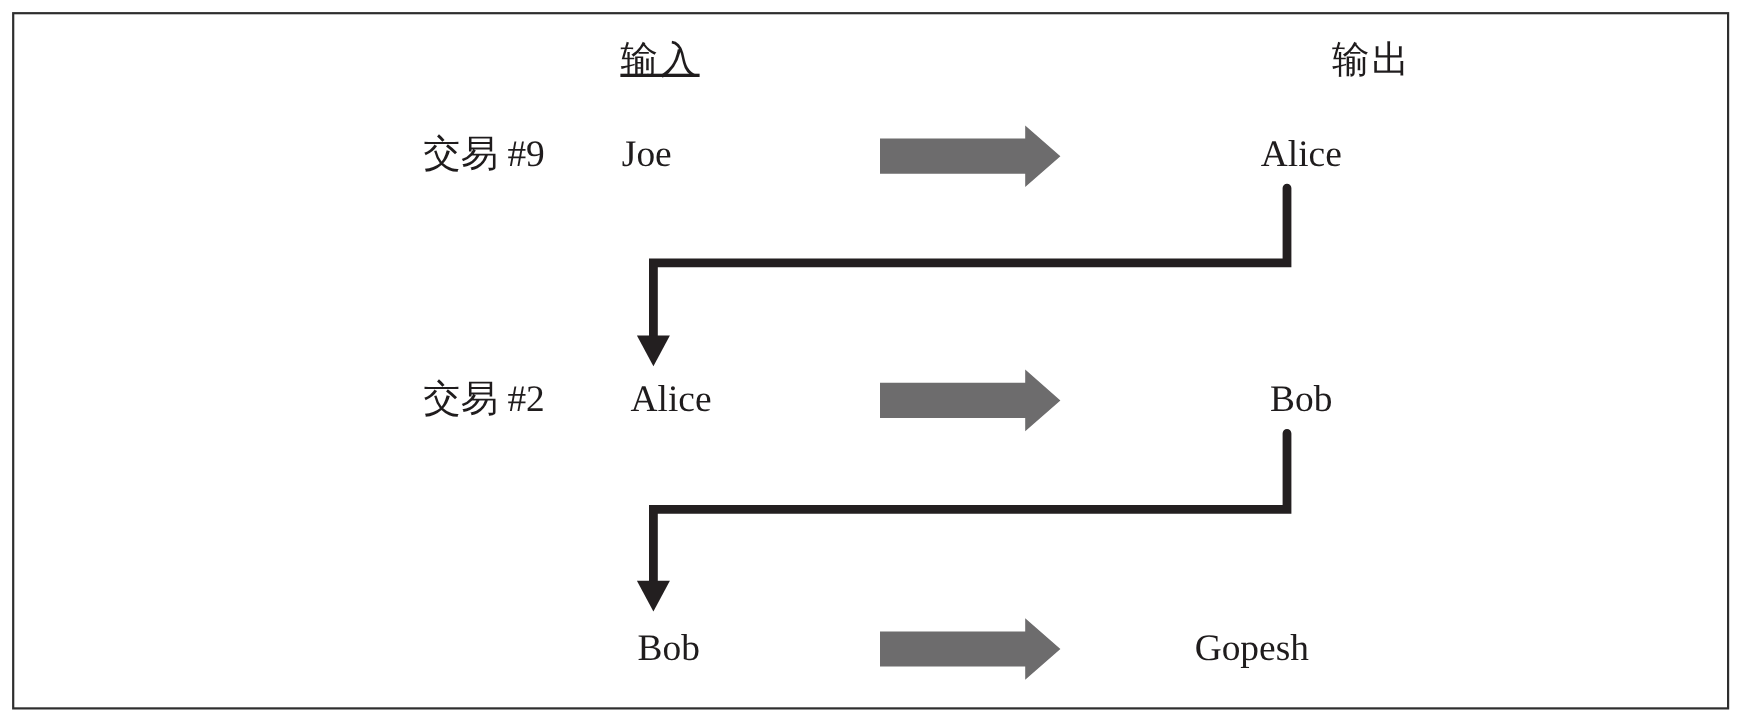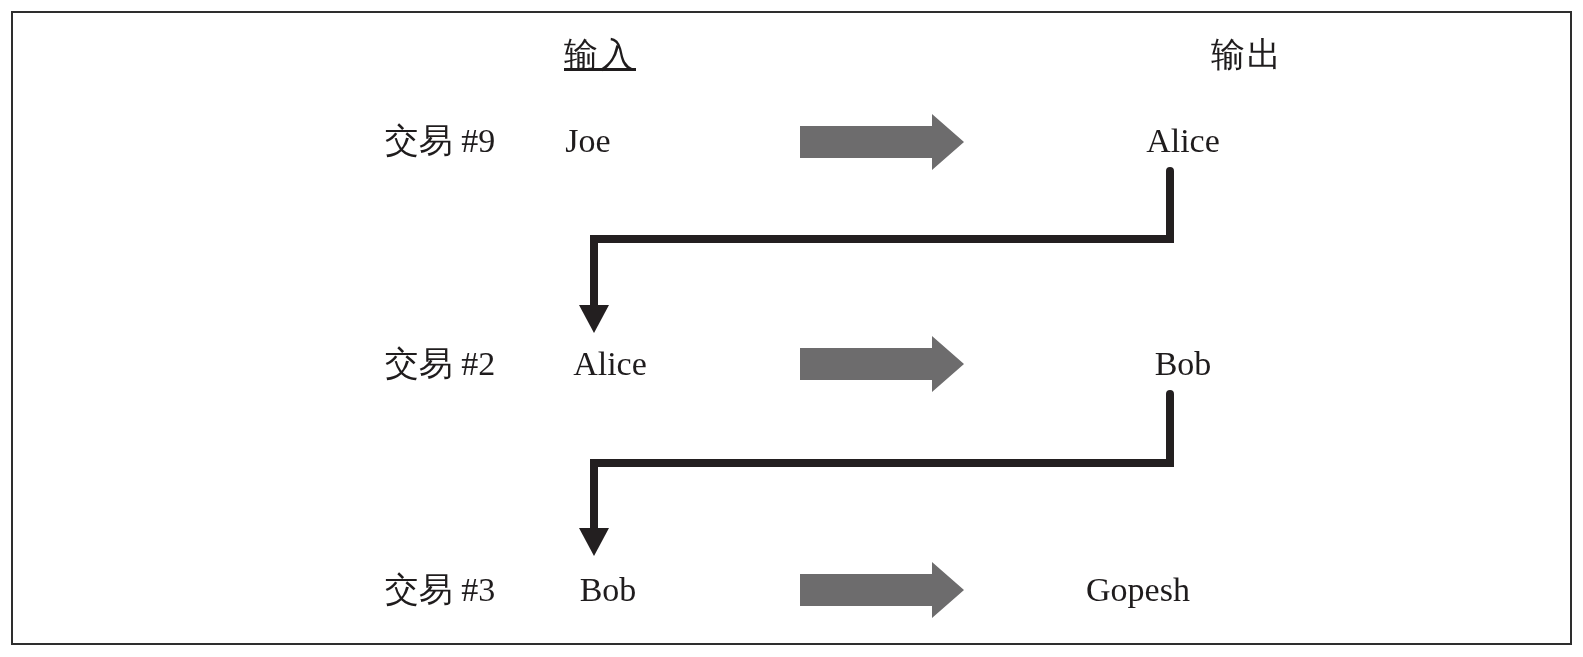--- a/index.html
+++ b/index.html
@@ -81,17 +81,16 @@
   <div class="txt col-header" id="hdr-output">输出</div>
 
   <div class="txt" id="r1-label">交易 #9</div>
   <div class="txt" id="r1-input">Joe</div>
   <div class="txt" id="r1-output">Alice</div>
 
   <div class="txt" id="r2-label">交易 #2</div>
   <div class="txt" id="r2-input">Alice</div>
   <div class="txt" id="r2-output">Bob</div>
 
-  <div class="txt" id="r3-label">交易 #3</div>
   <div class="txt" id="r3-input">Bob</div>
   <div class="txt" id="r3-output">Gopesh</div>
 
 </div>
 
 </body></html>

